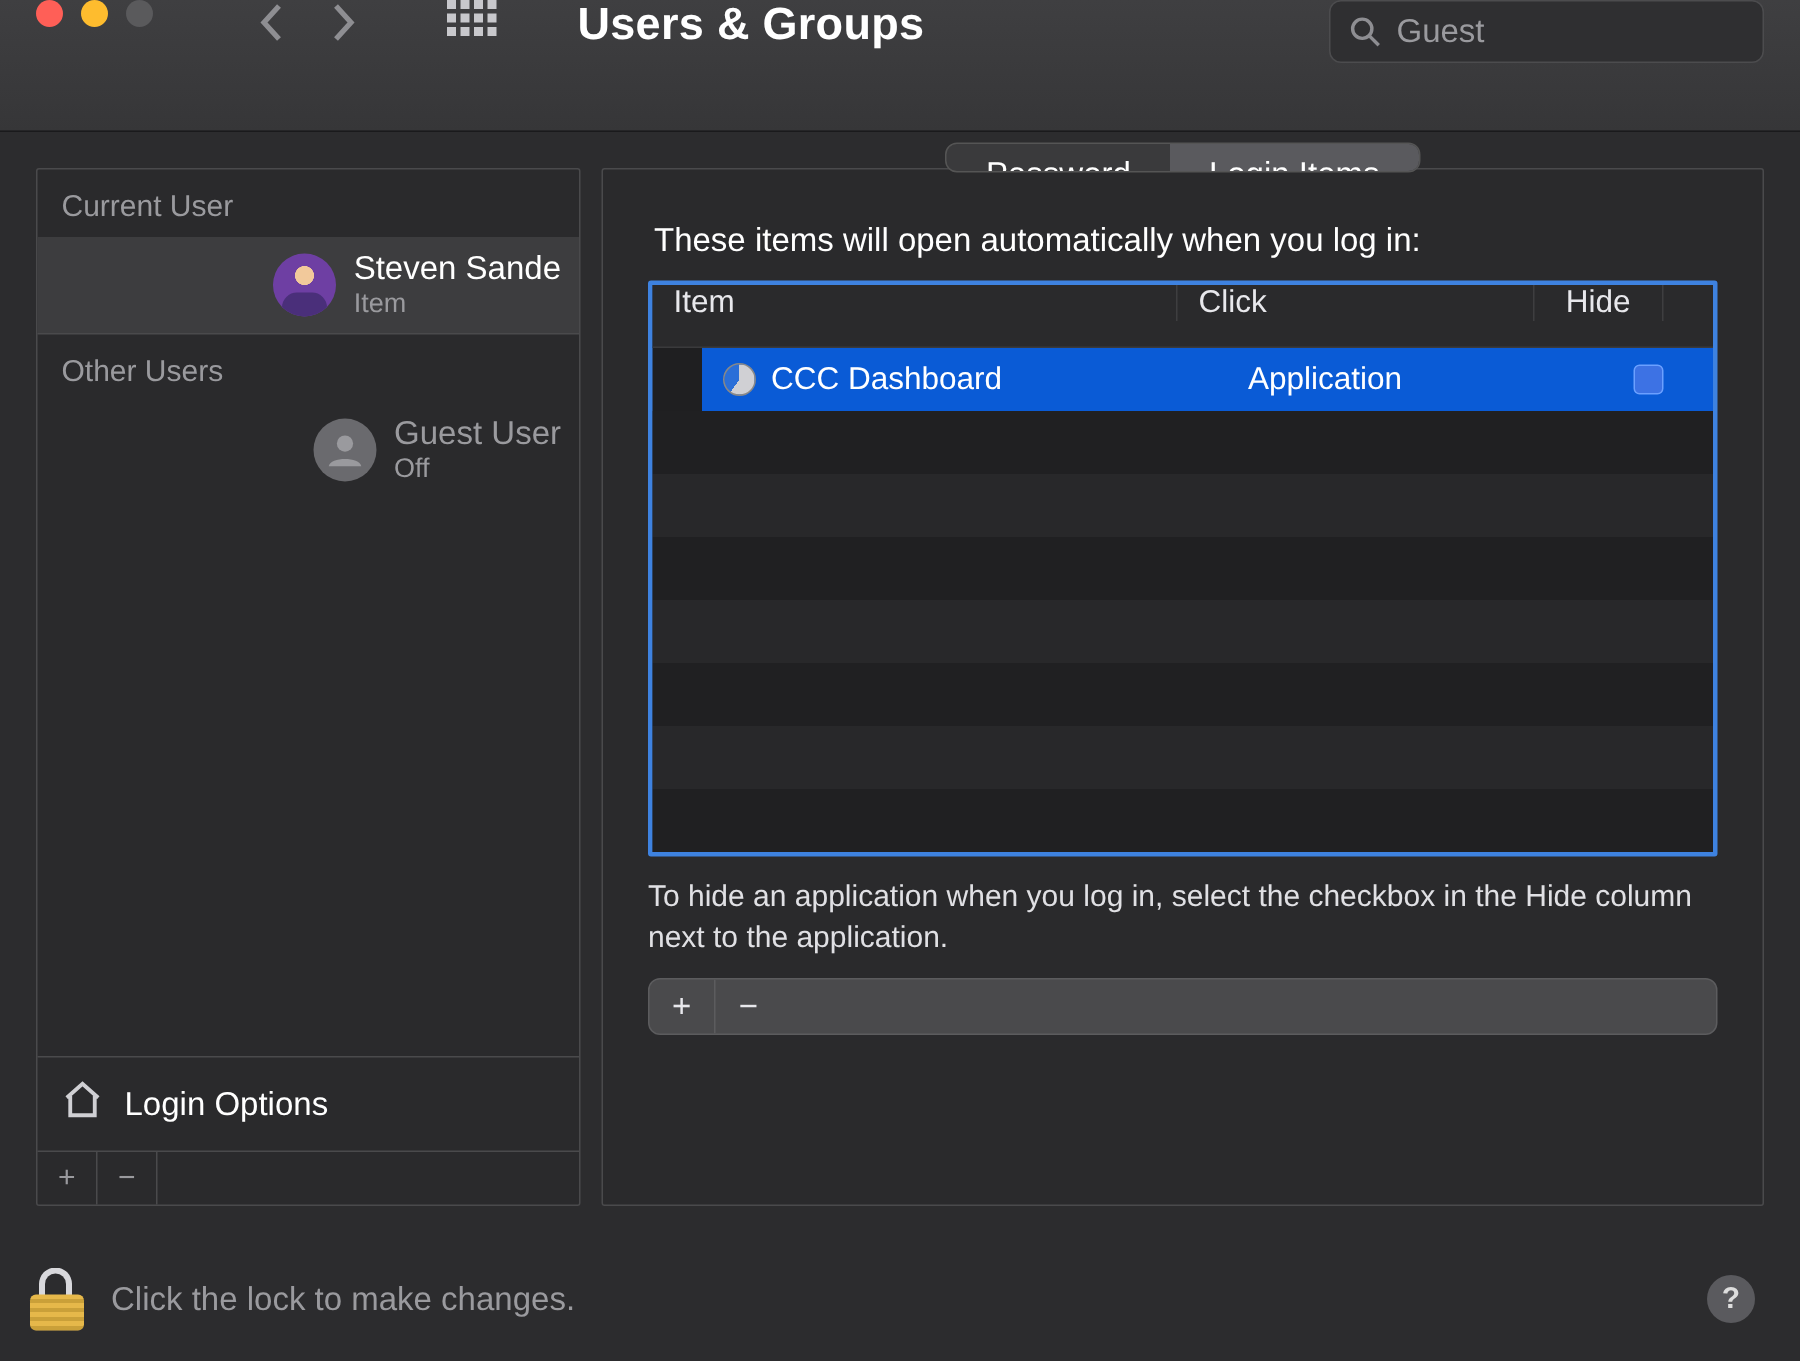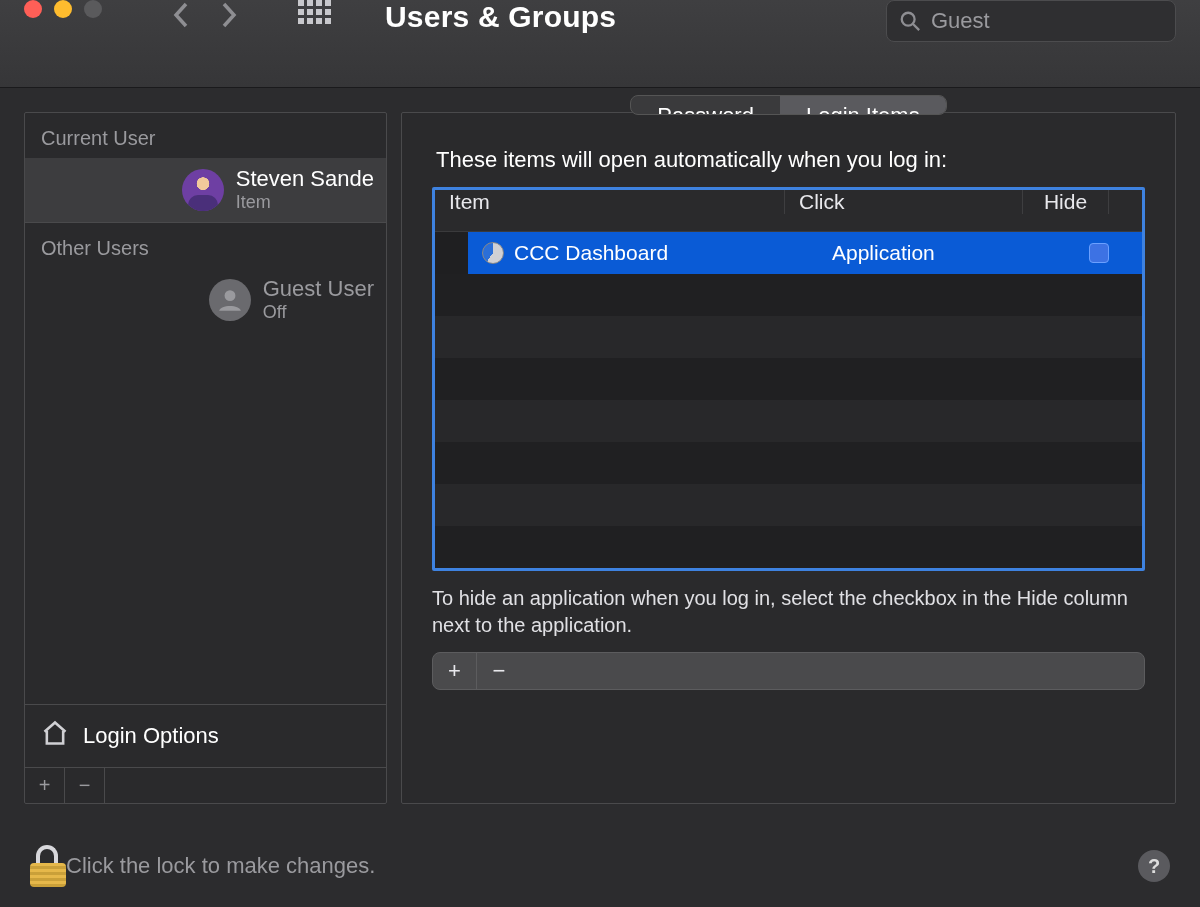--- a/index.html
+++ b/index.html
@@ -229,22 +229,22 @@
   }
   .pm-buttons .btn {
     width:44px; display:flex; align-items:center; justify-content:center;
     font-size:22px; color:#e8e8ec;
   }
   .pm-buttons .btn:first-child { border-right:1px solid #5c5c5e; }
 
   
   .lock-row {
     position:absolute;
-    left: 30px; bottom: 20px; right:30px;
-    display:flex; align-items:center; 
+    left: 20px; bottom: 20px; right:30px;
+    display:flex; align-items:center; gap:18px;
     color: var(--text-dim);
     font-size:22px;
   }
   .lock-icon {
     width:36px; height:42px; position:relative;
   }
   .lock-icon .shackle{
     position:absolute; top:0; left:6px; width:22px; height:22px;
     border:4px solid #d8d8dc; border-bottom:none;
     border-radius:12px 12px 0 0;

